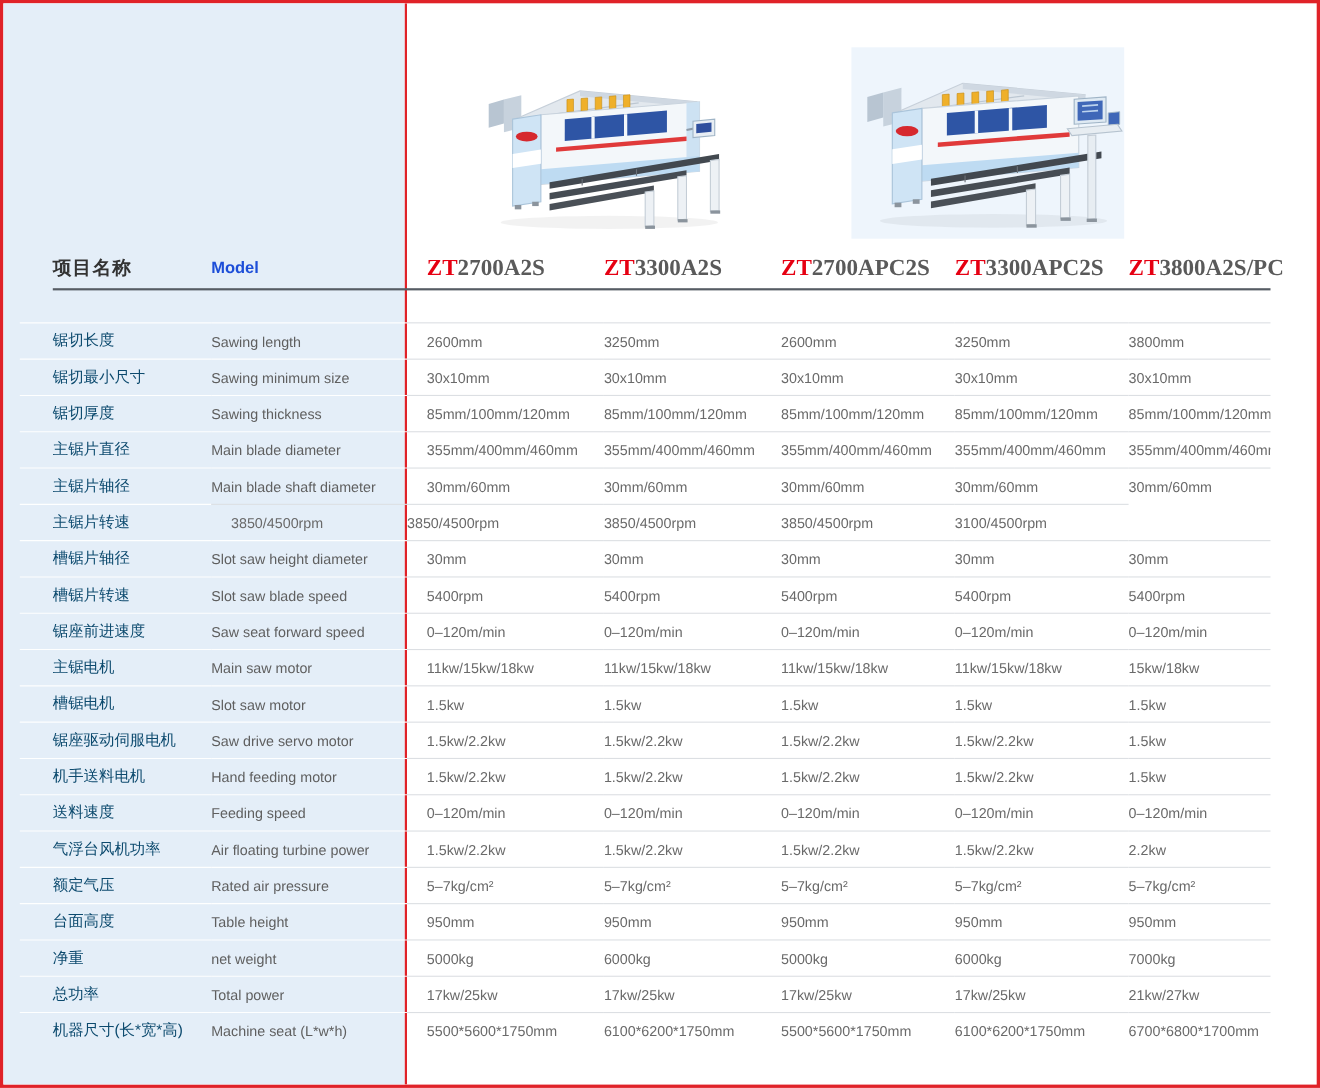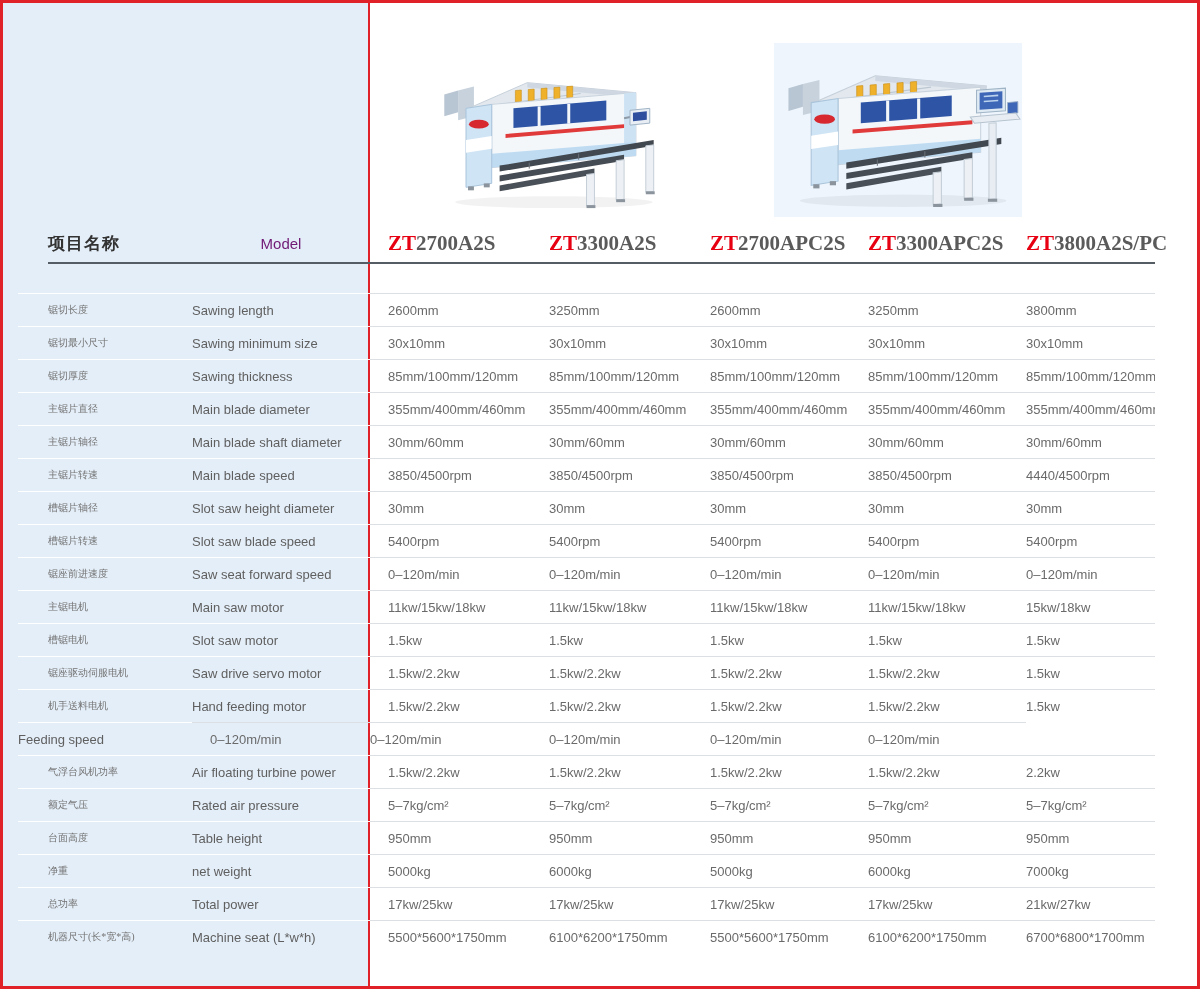--- a/index.html
+++ b/index.html
@@ -11,29 +11,29 @@
 
   .machine{position:absolute;}
   .machine-1{left:427px;top:50px;width:238px;height:163px;}
   .machine-2{left:771px;top:40px;width:248px;height:174px;background:#eef5fc;}
   .machine svg{width:100%;height:100%;display:block;}
 
   .header-row{position:absolute;left:15px;right:42px;top:220px;height:40px;display:grid;
               grid-template-columns:174px 178px 179px 161px 158px 158px 1fr;align-items:center;}
   .header-rule{position:absolute;left:45px;right:42px;top:259px;height:2px;background:#565c64;}
   .h-cn{font-size:17px;font-weight:bold;color:#333;padding-left:30px;letter-spacing:1px;}
-  .h-model{font-size:15px;font-weight:normal;color:#701a75;text-align:center;}
+  .h-model{font-size:15px;font-weight:bold;color:#1d4ed8;}
   .h-modelname{font-family:"Liberation Serif",serif;font-size:21px;font-weight:bold;color:#5a5a5a;}
   .h-modelname.pad{padding-left:18px;}
   .h-modelname .zt{color:#e60012;}
 
   .rows{position:absolute;left:15px;right:42px;top:290px;}
   .row{display:grid;grid-template-columns:174px 178px 179px 161px 158px 158px 1fr;height:33px;}
   .cell{height:100%;display:flex;align-items:center;box-sizing:border-box;overflow:hidden;white-space:nowrap;}
-  .cell-cn{padding-left:30px;font-size:10px;color:#737373;border-top:1px solid rgba(255,255,255,0.95);font-family:Liberation Serif, serif;}
+  .cell-cn{padding-left:30px;font-size:14px;color:#0c4a6e;border-top:1px solid rgba(255,255,255,0.95);}
   .cell-en{font-size:13px;color:#5f5f5f;border-top:1px solid rgba(255,255,255,0.95);text-align:right;}
   .cell-val{font-size:13px;color:#6a6a6a;border-top:1px solid #dcdfe3;}
   .cell-val.pad{padding-left:18px;}
 </style>
 </head>
 <body>
 
 <div class="page">
   <div class="left-panel"></div>
   <div class="red-divider"></div>
@@ -207,26 +207,25 @@
     <div class="cell cell-en">Main blade shaft diameter</div>
     <div class="cell cell-val pad">30mm/60mm</div>
     <div class="cell cell-val">30mm/60mm</div>
     <div class="cell cell-val">30mm/60mm</div>
     <div class="cell cell-val">30mm/60mm</div>
     <div class="cell cell-val">30mm/60mm</div>
   </div>
 
   <div class="row">
     <div class="cell cell-cn">主锯片转速</div>
-    <div class="cell cell-en">Main blade speed</div>
     <div class="cell cell-val pad">3850/4500rpm</div>
     <div class="cell cell-val">3850/4500rpm</div>
     <div class="cell cell-val">3850/4500rpm</div>
     <div class="cell cell-val">3850/4500rpm</div>
-    <div class="cell cell-val">4440/4500rpm</div>
+    <div class="cell cell-val">3100/4500rpm</div>
   </div>
 
   <div class="row">
     <div class="cell cell-cn">槽锯片轴径</div>
     <div class="cell cell-en">Slot saw height diameter</div>
     <div class="cell cell-val pad">30mm</div>
     <div class="cell cell-val">30mm</div>
     <div class="cell cell-val">30mm</div>
     <div class="cell cell-val">30mm</div>
     <div class="cell cell-val">30mm</div>
@@ -286,20 +285,21 @@
     <div class="cell cell-cn">机手送料电机</div>
     <div class="cell cell-en">Hand feeding motor</div>
     <div class="cell cell-val pad">1.5kw/2.2kw</div>
     <div class="cell cell-val">1.5kw/2.2kw</div>
     <div class="cell cell-val">1.5kw/2.2kw</div>
     <div class="cell cell-val">1.5kw/2.2kw</div>
     <div class="cell cell-val">1.5kw</div>
   </div>
 
   <div class="row">
+    <div class="cell cell-cn">送料速度</div>
     <div class="cell cell-en">Feeding speed</div>
     <div class="cell cell-val pad">0–120m/min</div>
     <div class="cell cell-val">0–120m/min</div>
     <div class="cell cell-val">0–120m/min</div>
     <div class="cell cell-val">0–120m/min</div>
     <div class="cell cell-val">0–120m/min</div>
   </div>
 
   <div class="row">
     <div class="cell cell-cn">气浮台风机功率</div>

